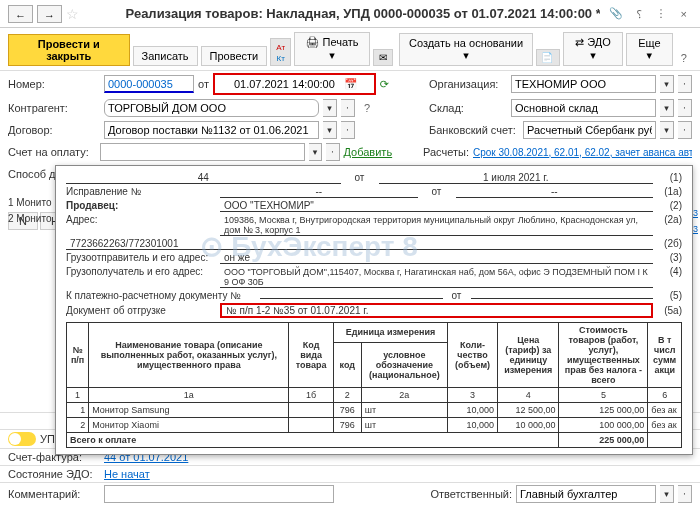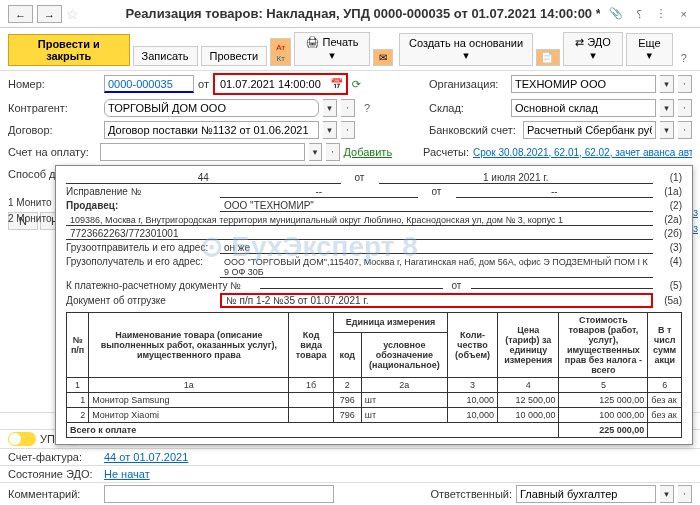--- a/index.html
+++ b/index.html
@@ -5,28 +5,28 @@
 * { box-sizing: border-box; margin: 0; padding: 0; }
 body { font-family: Arial, sans-serif; font-size: 11px; color: #333; background: #fff; width: 700px; height: 505px; overflow: hidden; position: relative; }
 .toolbar { display: flex; align-items: center; gap: 4px; padding: 4px 8px; border-bottom: 1px solid #ccc; }
 .nav-btn { border: 1px solid #aaa; background: #f5f5f5; padding: 2px 6px; cursor: pointer; font-size: 11px; }
 .star { color: #ccc; font-size: 14px; }
 .title { font-size: 13px; font-weight: bold; flex: 1; white-space: nowrap; overflow: hidden; padding-left: 43px; }
 .icon-btn { padding: 2px 5px; cursor: pointer; color: #666; }
 .actions { display: flex; align-items: flex-end; gap: 3px; padding: 4px 8px; border-bottom: 1px solid #ddd; flex-wrap: nowrap; }
 .btn-yellow { background: #ffd93d; border: 1px solid #d4a017; padding: 3px 8px; font-weight: bold; cursor: pointer; font-size: 11px; }
 .btn-plain { background: #f8f8f8; border: 1px solid #ccc; padding: 3px 8px; cursor: pointer; font-size: 11px; }
-.btn-icon { background: #fdba74; border: 1px solid #ccc; padding: 2px 5px; cursor: pointer; font-size: 10px; }
+.btn-icon { background: #e5e5e5; border: 1px solid #ccc; padding: 2px 5px; cursor: pointer; font-size: 10px; }
 .dt-kt { font-size: 8px; line-height: 7px; }
 .dt-kt .r { color: #c00; } .dt-kt .b { color: #0070c0; }
 .form-row { display: flex; align-items: center; padding: 2px 8px; gap: 4px; }
 .lbl { width: 92px; font-size: 11px; }
 .inp { border: 1px solid #aaa; padding: 1px 3px; font-size: 11px; height: 18px; }
 .drop { width: 14px; height: 18px; border: 1px solid #aaa; border-left: none; background: #f5f5f5; text-align: center; font-size: 9px; line-height: 16px; cursor: pointer; }
-.red-box { border: 2px solid #d00; padding: 0 2px; }
+.red-box { border: 2px solid #d00; padding: 0 16px; }
 .link { color: #1a7f1a; text-decoration: underline; cursor: pointer; }
 .link-blue { color: #0066cc; text-decoration: underline; cursor: pointer; }
 .tabs { display: flex; padding: 2px 8px; gap: 2px; }
 .tab { padding: 2px 10px; border: 1px solid #ccc; background: #f5f5f5; font-size: 11px; cursor: pointer; }
 .invoice-panel { position: absolute; left: 55px; top: 165px; width: 638px; background: #fff; border: 1px solid #888; box-shadow: 0 2px 6px rgba(0,0,0,.3); padding: 6px 10px; z-index: 10; font-size: 10px; }
 .inv-row { display: flex; align-items: baseline; gap: 4px; margin-bottom: 2px; }
 .inv-lbl { width: 150px; }
 .inv-val { flex: 1; border-bottom: 1px solid #333; padding: 0 4px; }
 .inv-num { width: 25px; text-align: right; }
 .inv-table { width: 100%; border-collapse: collapse; margin-top: 4px; font-size: 9px; }
@@ -164,20 +164,21 @@
       <span style="width:30px;text-align:center">от</span>
       <span class="inv-val" style="text-align:center">--</span>
       <span class="inv-num">(1а)</span>
     </div>
   <div class="inv-row">
       <span class="inv-lbl" style="font-weight:bold">Продавец:</span>
       <span class="inv-val">ООО "ТЕХНОМИР"</span>
       <span class="inv-num">(2)</span>
     </div>
   <div class="inv-row">
+      <span class="inv-lbl">Адрес:</span>
       <span class="inv-val" style="font-size:9px">109386, Москва г, Внутригородская территория муниципальный округ Люблино, Краснодонская ул, дом № 3, корпус 1</span>
       <span class="inv-num">(2а)</span>
     </div>
   <div class="inv-row">
       <span class="inv-val">7723662263/772301001</span>
       <span class="inv-num">(2б)</span>
     </div>
   <div class="inv-row">
       <span class="inv-lbl">Грузоотправитель и его адрес:</span>
       <span class="inv-val">он же</span>

